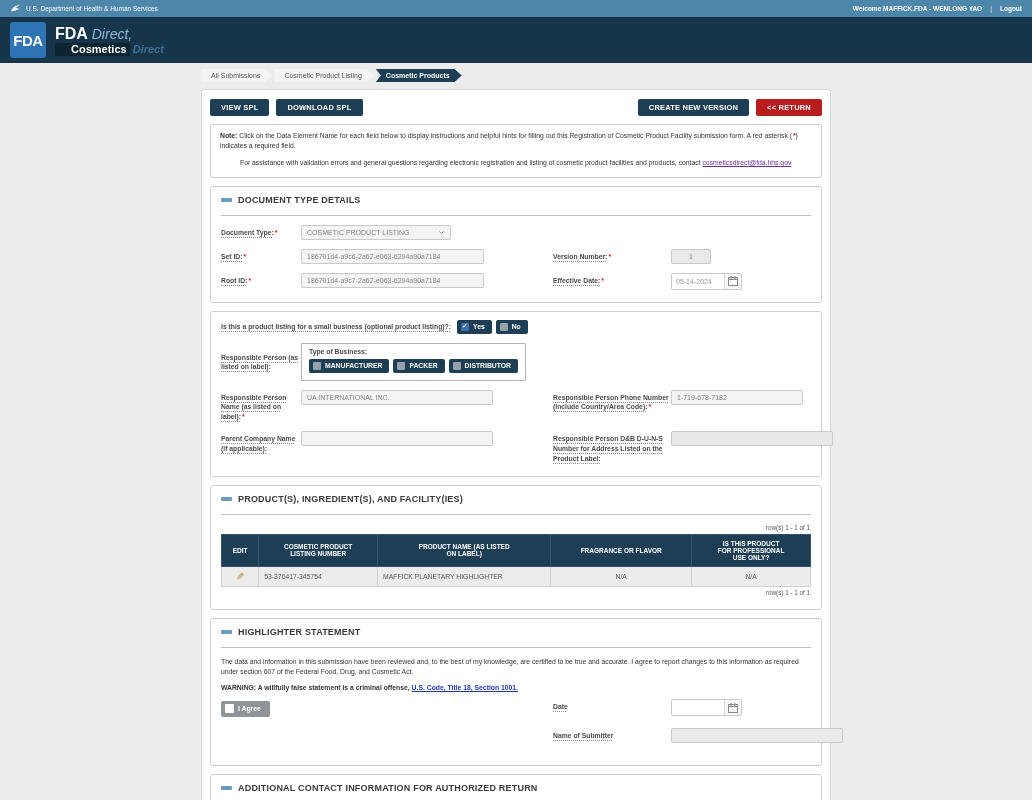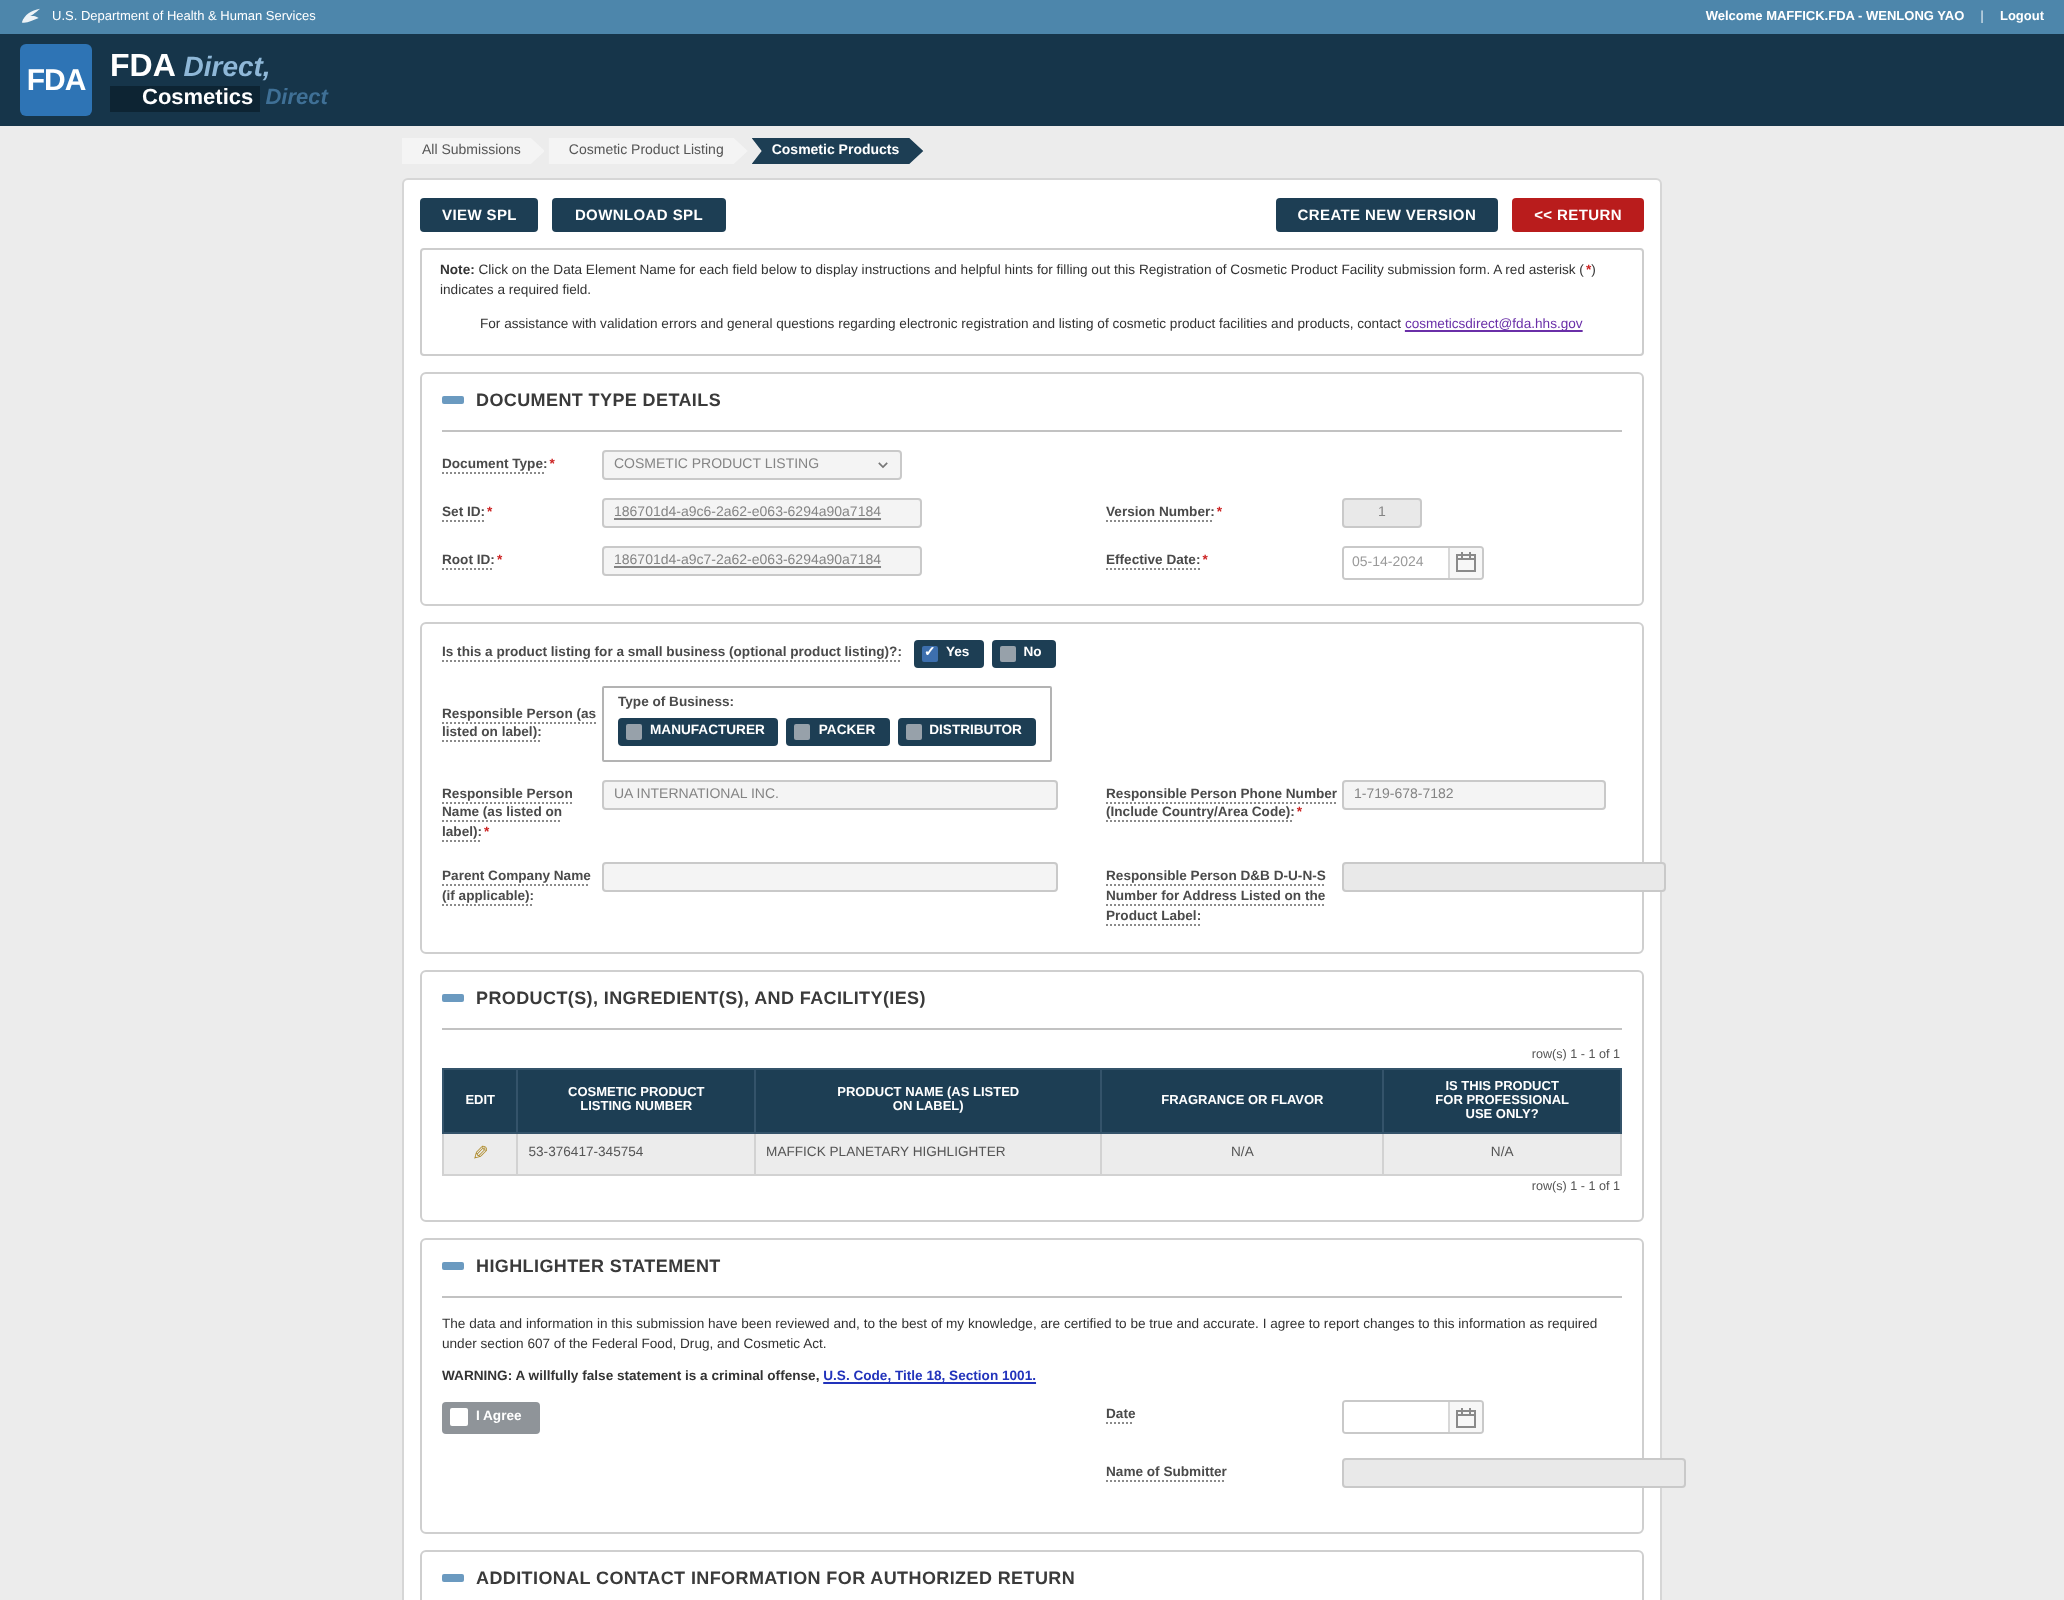--- a/index.html
+++ b/index.html
@@ -14,21 +14,21 @@
   .topbar{height:17px; background:var(--topbar); color:#fff; display:flex; align-items:center; justify-content:space-between; padding:0 10px; font-size:6.5px;}
   .topbar-left{display:flex; align-items:center; gap:5px;}
   .topbar-right{display:flex; align-items:center; gap:8px; font-weight:bold;}
   .topbar a{color:#fff; text-decoration:none; font-weight:bold; cursor:pointer;}
 
   
   .banner{height:46px; background:var(--banner); display:flex; align-items:center;}
   .fda-logo{width:36px; height:36px; margin-left:10px; background:#2e74b5; color:#fff; font-weight:bold; font-size:15px; display:flex; align-items:center; justify-content:center; border-radius:3px; letter-spacing:-0.5px;}
   .banner-titles{margin-left:9px; line-height:1;}
   .bt1{font-size:16px; color:#fff; font-weight:bold;}
-  .bt1 .ital{font-weight:bold; font-style:italic; color:#8fb8d8; font-size:14px;}
+  .bt1 .ital{font-weight:normal; font-style:italic; color:#8fb8d8; font-size:14px;}
   .bt2{margin-top:2px; font-size:11px;}
   .bt2 .chip{background:#0d2433; color:#fff; font-weight:bold; padding:0 3px 1px 16px;}
   .bt2 .ital{font-style:italic; color:#3f7096; font-weight:bold;margin-top:32px;}
 
   
   .page{min-height:700px; padding-top:6px;}
   .breadcrumb{width:630px; margin:0 auto 7px; display:flex; gap:2px;}
   .crumb{font-size:7px; color:#555; background:#f4f4f4; padding:3px 12px 3px 10px; clip-path:polygon(0 0, calc(100% - 7px) 0, 100% 50%, calc(100% - 7px) 100%, 0 100%, 5px 50%); cursor:pointer;}
   .crumb.first{clip-path:polygon(0 0, calc(100% - 7px) 0, 100% 50%, calc(100% - 7px) 100%, 0 100%);}
   .crumb.active{background:var(--navy); color:#fff; font-weight:bold;}
@@ -54,23 +54,23 @@
   .frow:last-child{margin-bottom:2px;}
   .fcol{display:flex; align-items:flex-start;}
   .fcol-left{width:332px; flex:0 0 auto;}
   .flabel{font-size:6.8px; font-weight:bold; color:#4a4a4a; line-height:1.45;}
   .flabel .lbl-text{text-decoration:underline dotted #8a8a8a; text-underline-offset:1.5px; cursor:pointer;}
   .lab-l{width:80px; flex:0 0 auto; padding-top:3px;}
   .lab-r{width:118px; flex:0 0 auto; padding-top:3px;}
 
   .tinput{background:#f4f4f4; border:1px solid #c9c9c9; border-radius:2px; font-family:inherit; font-size:7px; color:#848484; padding:3px 5px; height:15px;}
   .w-select{width:150px; display:flex; align-items:center; justify-content:space-between; cursor:pointer;}
-  .w-id{width:160px;text-decoration:underline;}
+  .w-id{width:183px;}
   .w-ver{width:40px; text-align:center; background:#e9e9e9;}
-  .w-name{width:228px;}
+  .w-name{width:192px;}
   .w-phone{width:132px;}
   .w-gray{background:#e9e9e9;}
   .dategroup{display:inline-flex; border:1px solid #c9c9c9; border-radius:2px; overflow:hidden; background:#fff;}
   .dategroup input{border:none; width:52px; font-family:inherit; font-size:7px; color:#9a9a9a; padding:3px 4px; height:15px; background:#fff;}
   .calbtn{width:17px; display:flex; align-items:center; justify-content:center; border-left:1px solid #d8d8d8; background:#f7f7f7; cursor:pointer;}
 
   .chev{display:inline-block; width:7px; height:7px;}
 
   .check-btn{display:inline-flex; align-items:center; gap:4px; background:var(--navy); color:#fff; font-size:6.8px; font-weight:bold; padding:3px 7px 3px 4px; border-radius:2px; cursor:pointer;}
   .cb{width:8px; height:8px; background:#97a1aa; border-radius:1px; flex:0 0 auto; position:relative;}

